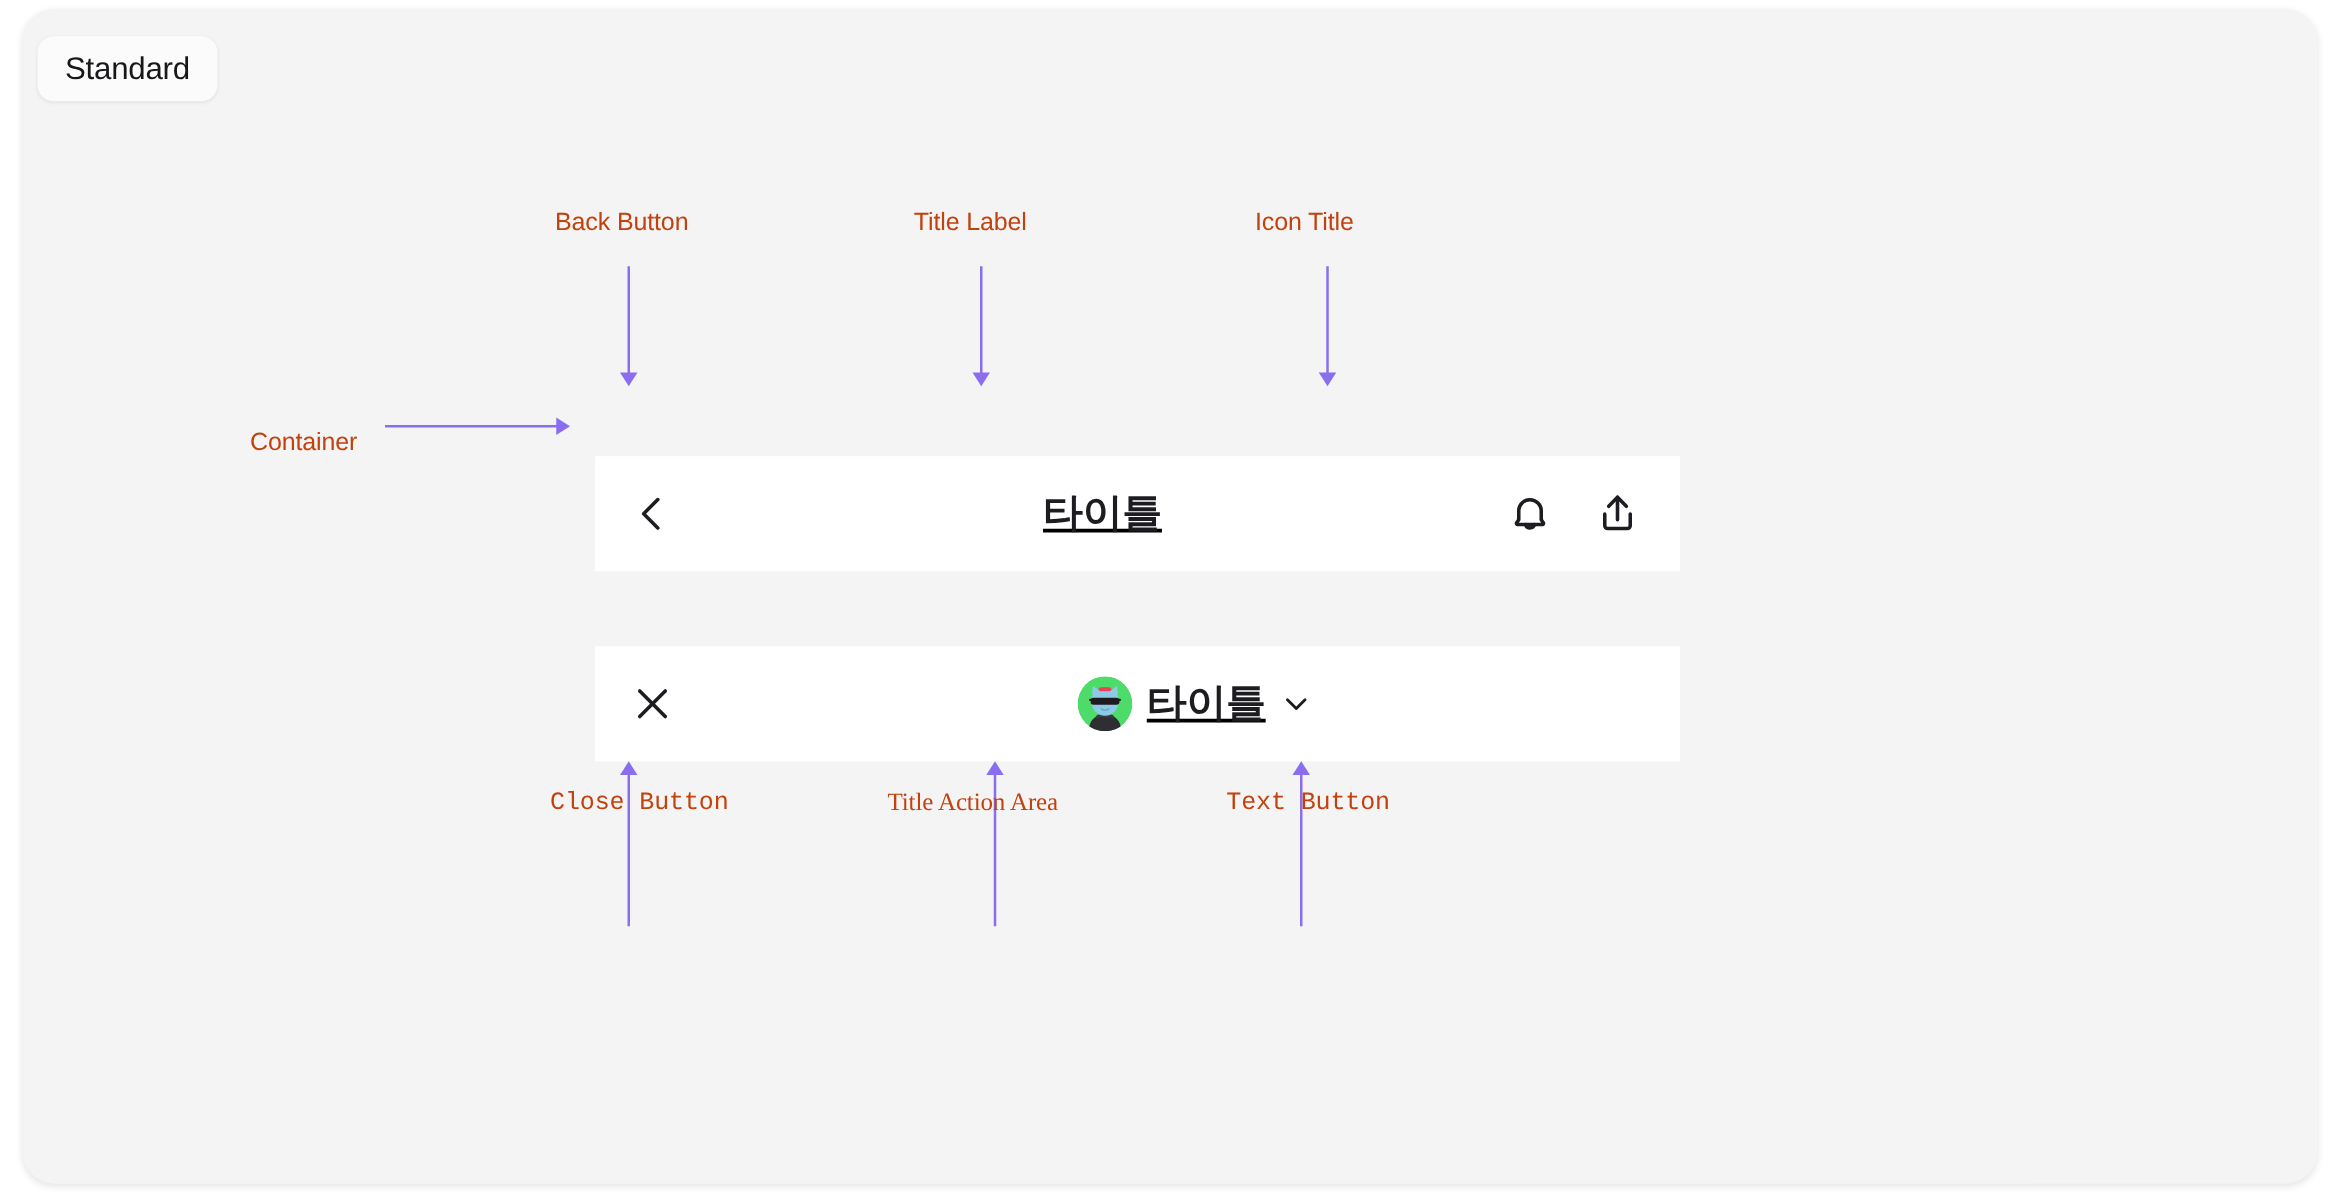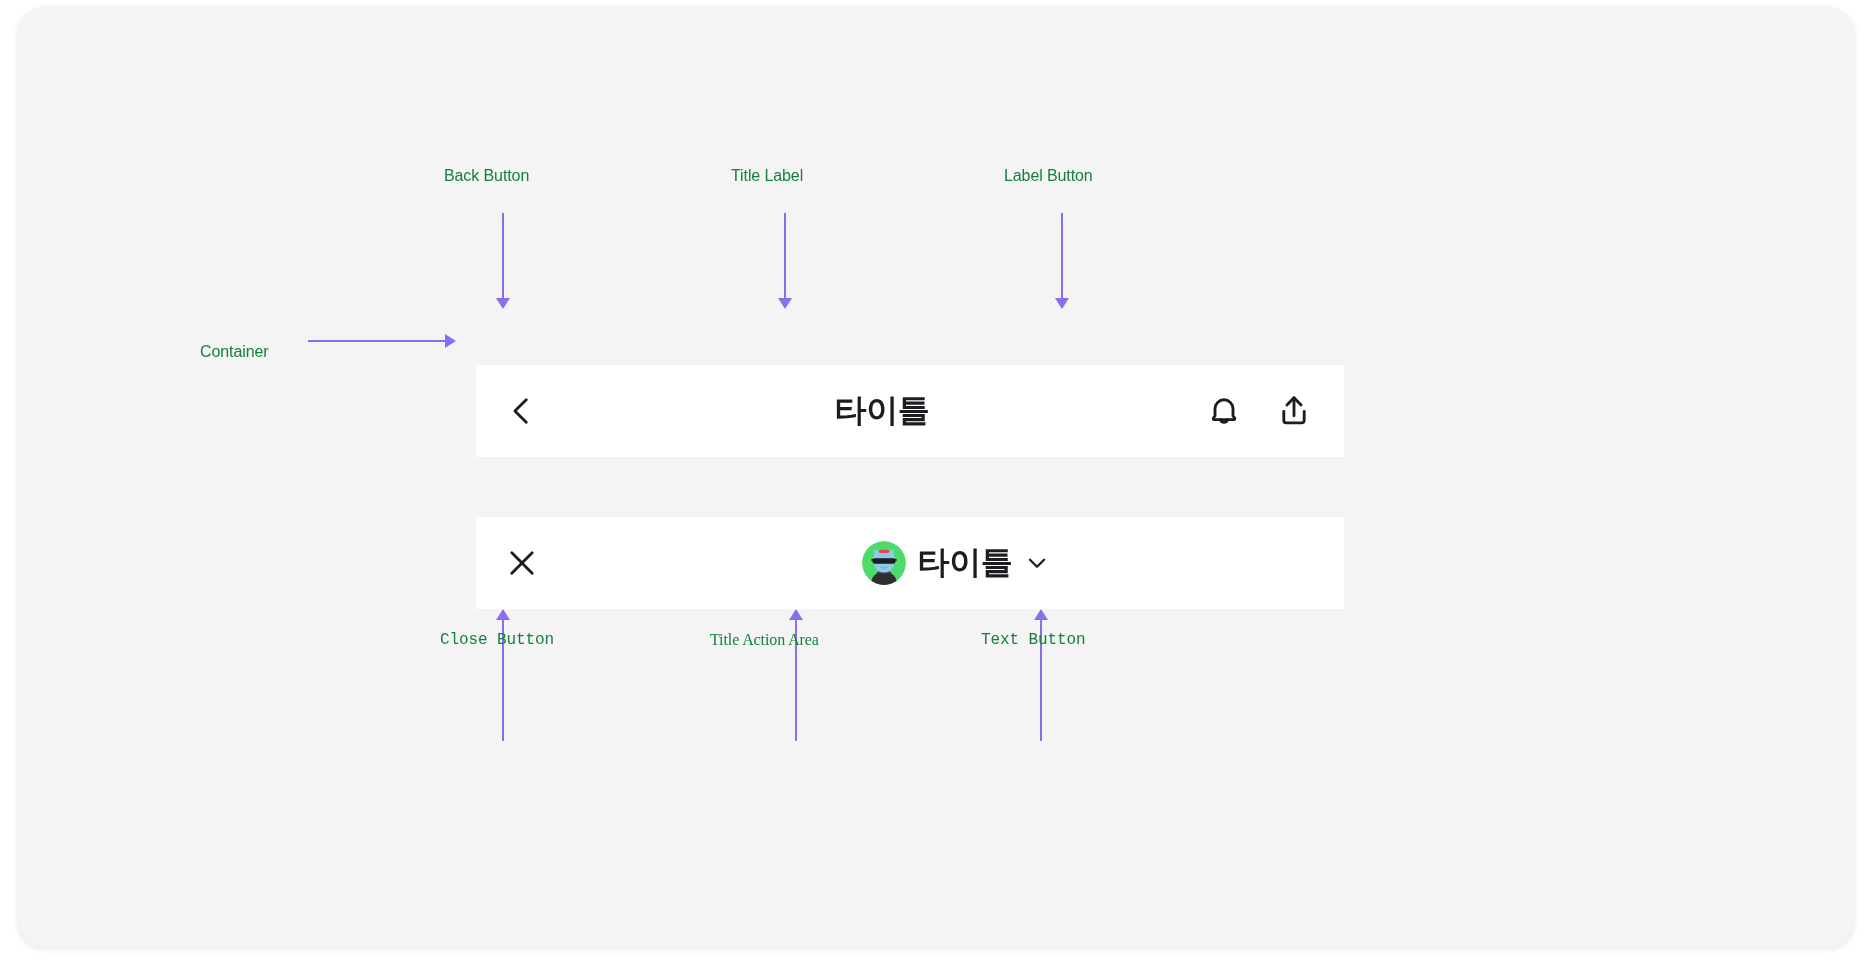--- a/index.html
+++ b/index.html
@@ -40,22 +40,22 @@
     border-radius: 13px;
     box-shadow: 0 1px 3px rgba(0,0,0,0.07);
     font-size: 25px;
     color: #18181b;
     letter-spacing: -0.2px;
   }
 
   
   .anno {
     position: absolute;
-    color: #15803d;
-    font-size: 16px;
+    color: #c2410c;
+    font-size: 20px;
     letter-spacing: -0.1px;
     white-space: nowrap;
   }
 
   
   .arrow-v {
     position: absolute;
     width: 2px;
     background: #8b6ef0;
   }
@@ -99,20 +99,21 @@
 
   
   .navbar {
     position: absolute;
     left: 458px;
     width: 868px;
     height: 92px;
     background: #ffffff;
     display: flex;
     align-items: center;
+    text-decoration: underline;
   }
   #navbar-standard { top: 358px; }
   #navbar-modal    { top: 510px; }
 
   .nav-left {
     width: 92px;
     height: 92px;
     display: flex;
     align-items: center;
     justify-content: center;
@@ -171,28 +172,31 @@
     overflow: hidden;
     flex: 0 0 auto;
     display: block;
   }
 </style>
 </head>
 <body>
 
 <div id="canvas">
 
+  <div id="variant-badge">
+    <span>Standard</span>
+  </div>
 
   <div class="anno" style="left:426px; top:160px;">Back Button</div>
   <div class="arrow-v down" style="left:484px; top:206px; height:86px;"></div>
 
   <div class="anno" style="left:713px; top:160px;">Title Label</div>
   <div class="arrow-v down" style="left:766px; top:206px; height:86px;"></div>
 
-  <div class="anno" style="left:986px; top:160px;">Label Button</div>
+  <div class="anno" style="left:986px; top:160px;">Icon Title</div>
   <div class="arrow-v down" style="left:1043px; top:206px; height:86px;"></div>
 
   <div class="anno" style="left:182px; top:322px;margin-top:14px;">Container</div>
   <div class="arrow-h" style="left:290px; top:333px; width:138px;"></div>
 
   <div class="navbar" id="navbar-standard">
 
     <div class="nav-left">
       <span class="icon-btn">
         <svg width="34" height="34" viewBox="0 0 24 24" fill="none" stroke="#1c1c21" stroke-width="2" stroke-linecap="round" stroke-linejoin="round">

